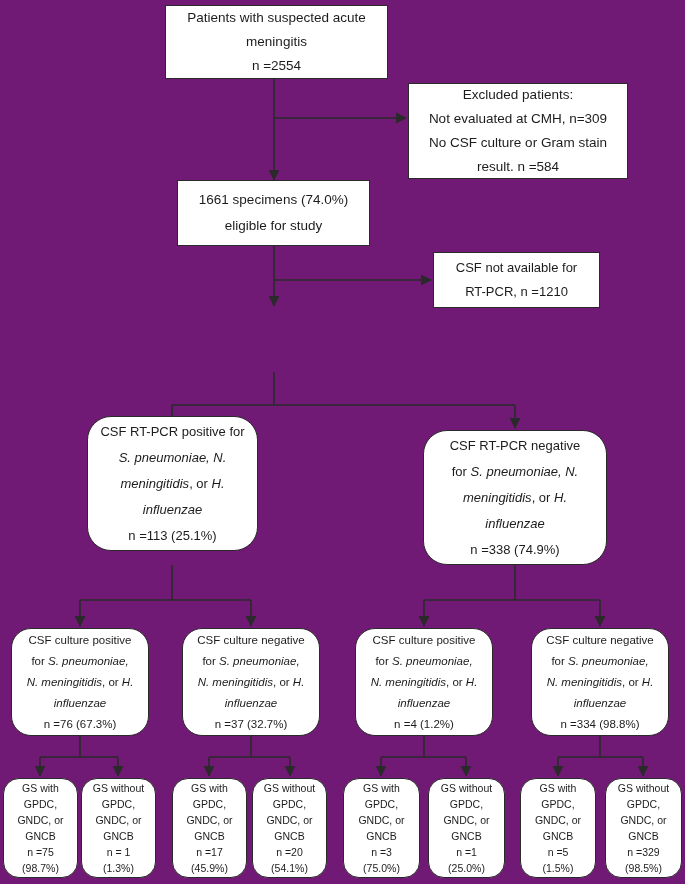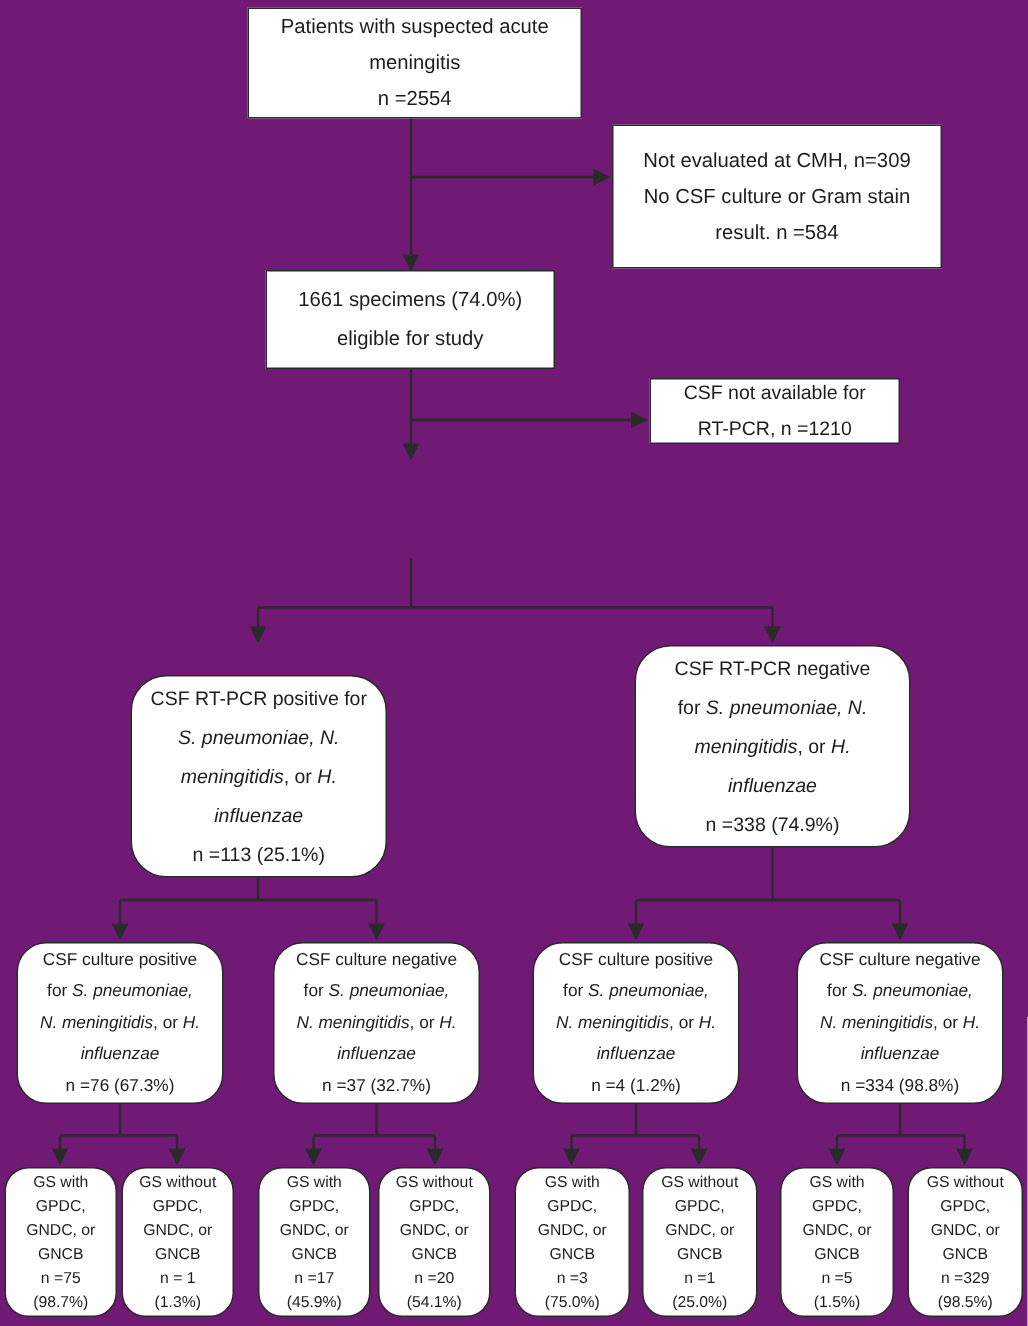--- a/index.html
+++ b/index.html
@@ -91,37 +91,38 @@
     </g>
   </svg>
 
   <div class="node rect fs-top" style="left:165px;top:5px;width:223px;height:74px;">
       <div class="line"><span>Patients with suspected acute</span></div>
       <div class="line"><span>meningitis</span></div>
       <div class="line"><span>n =2554</span></div>
     </div>
 
   <div class="node rect fs-top" style="left:408px;top:83px;width:220px;height:96px;">
+      <div class="line"><span>Excluded patients:</span></div>
       <div class="line"><span>Not evaluated at CMH, n=309</span></div>
       <div class="line"><span>No CSF culture or Gram stain</span></div>
       <div class="line"><span>result. n =584</span></div>
     </div>
 
   <div class="node rect fs-c" style="left:177px;top:180px;width:193px;height:66px;">
       <div class="line"><span>1661 specimens (74.0%)</span></div>
       <div class="line"><span>eligible for study</span></div>
     </div>
 
-  <div class="node rect fs-d" style="left:433px;top:252px;width:167px;height:44px;">
+  <div class="node rect fs-d" style="left:433px;top:252px;width:167px;height:56px;">
       <div class="line"><span>CSF not available for</span></div>
       <div class="line"><span>RT-PCR, n =1210</span></div>
     </div>
 
 
-  <div class="node round-lg fs-mid" style="left:87px;top:450px;width:171px;height:135px;">
+  <div class="node round-lg fs-mid" style="left:87px;top:416px;width:171px;height:135px;">
       <div class="line"><span>CSF RT-PCR positive for</span></div>
       <div class="line"><span class="it">S. pneumoniae, N.</span></div>
       <div class="line"><span class="it">meningitidis</span><span>, or </span><span class="it">H.</span></div>
       <div class="line"><span class="it">influenzae</span></div>
       <div class="line"><span>n =113 (25.1%)</span></div>
     </div>
 
   <div class="node round-lg fs-mid" style="left:423px;top:430px;width:184px;height:135px;">
       <div class="line"><span>CSF RT-PCR negative</span></div>
       <div class="line"><span>for </span><span class="it">S. pneumoniae, N.</span></div>

